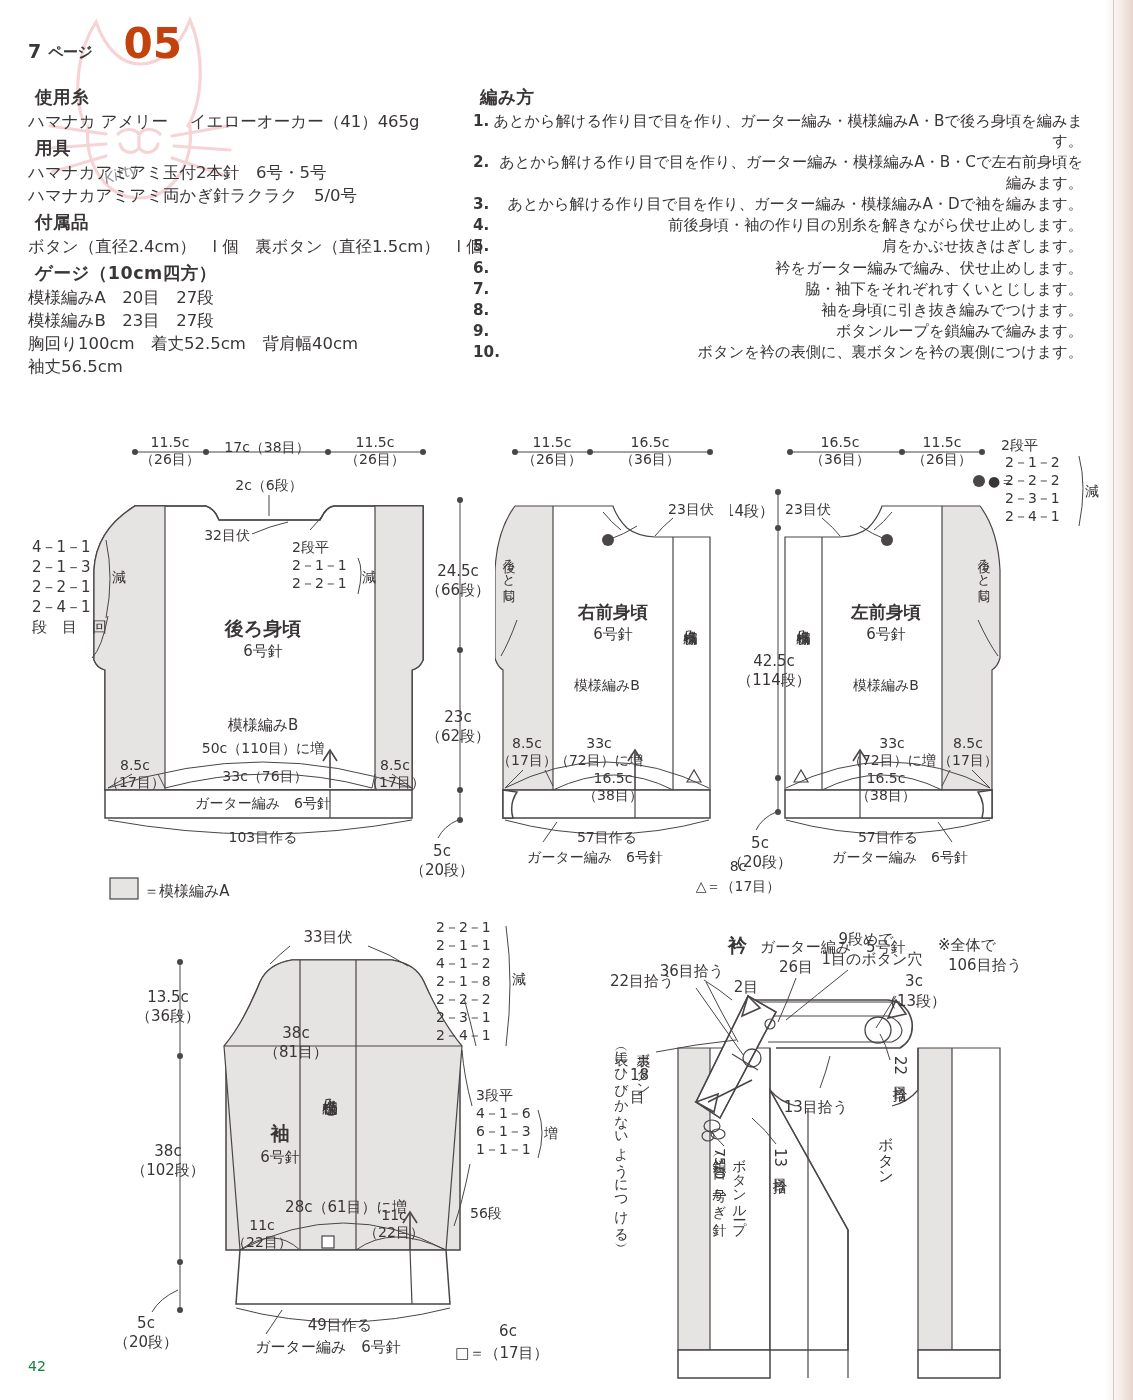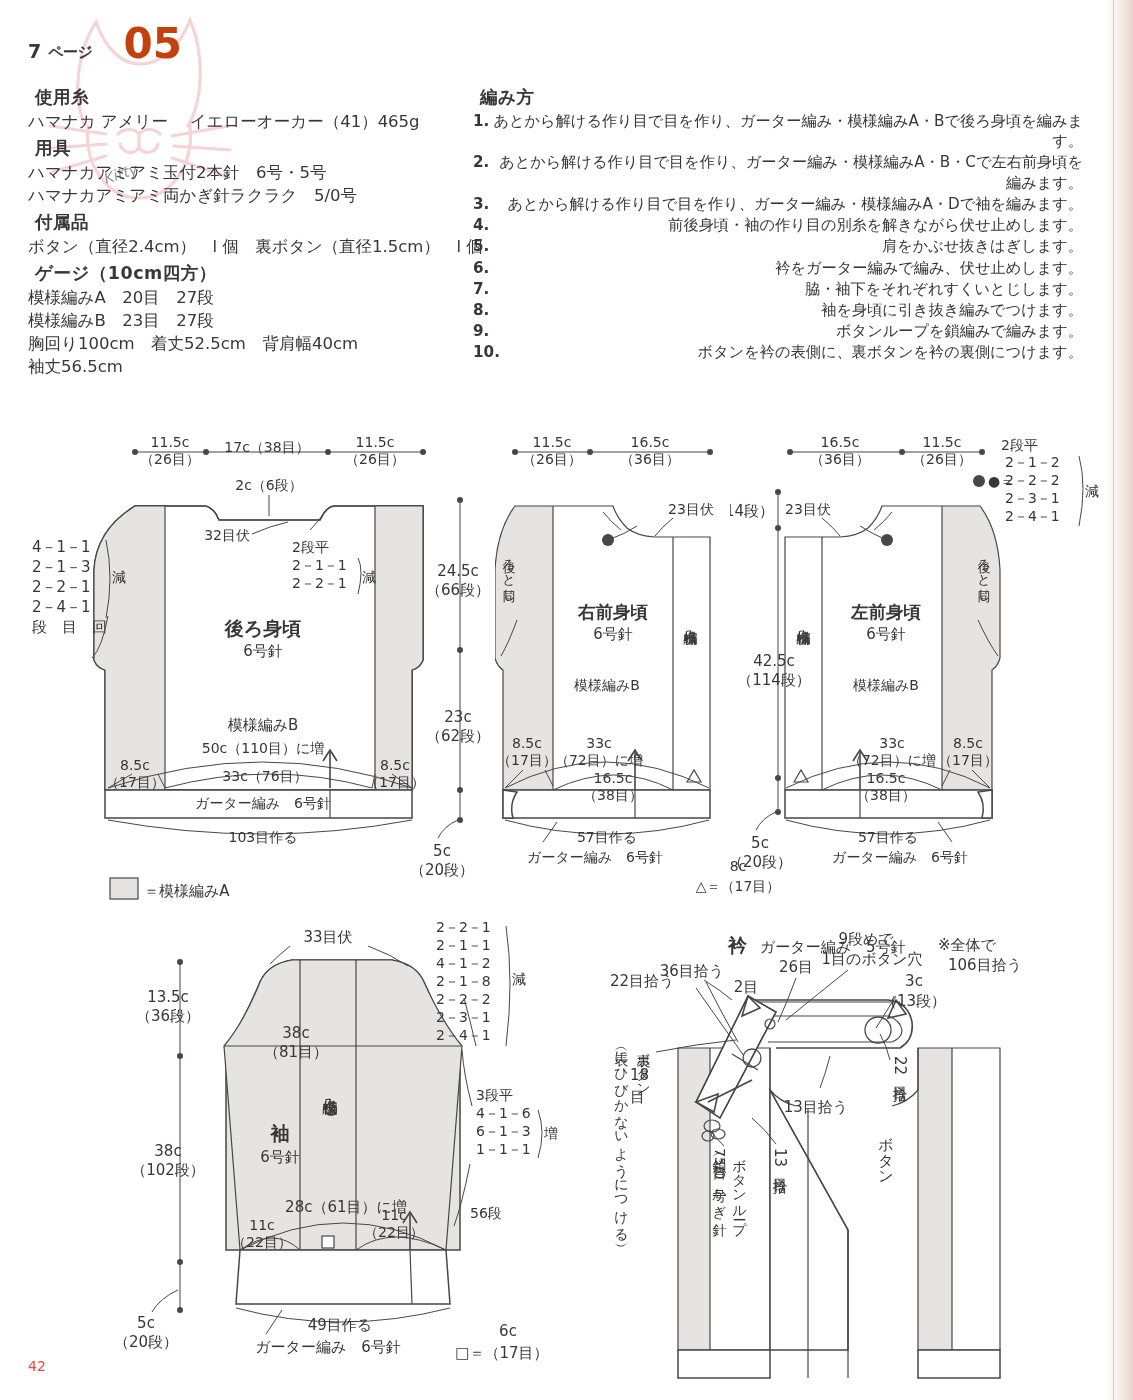--- a/index.html
+++ b/index.html
@@ -47,21 +47,21 @@
   .ln-h{stroke:#4a4548;stroke-width:1.6;fill:none;}
   .dot{fill:#4a4548;}
   text{font-family:"DejaVu Sans","Liberation Sans",sans-serif;fill:#3a3638;}
   .t13{font-size:13px;}
   .t14{font-size:14px;}
   .t15{font-size:15px;}
   .t17b{font-size:17.5px;font-weight:bold;}
   .t19b{font-size:19px;font-weight:bold;}
   .vert{writing-mode:vertical-rl;}
 
-  .pageno{position:absolute;left:28px;top:1358px;font-size:14px;color:#ef4444;}
+  .pageno{position:absolute;left:28px;top:1358px;font-size:14px;color:#15803d;}
 </style>
 </head>
 <body>
 
 <div class="page-edge"></div>
 <div class="page-edge-line"></div>
 
 <svg class="watermark" viewBox="0 0 190 215">
   <g fill="none" stroke="#efb2b6" stroke-width="3.2" stroke-linecap="round">
     <path d="M40 118 C28 86 34 44 52 16 C62 44 78 58 96 58 C118 58 136 40 146 14 C160 46 160 92 144 120"></path>

